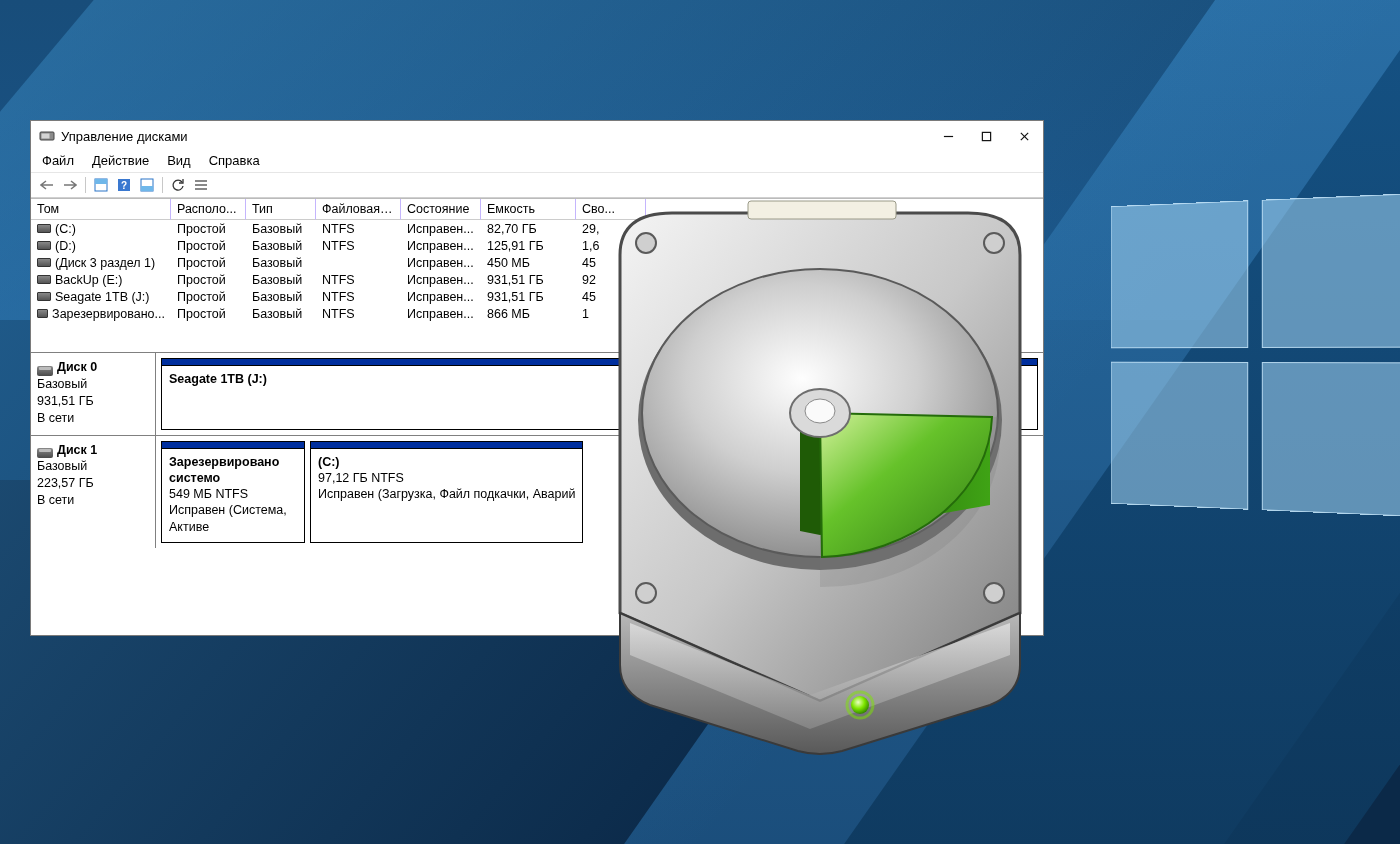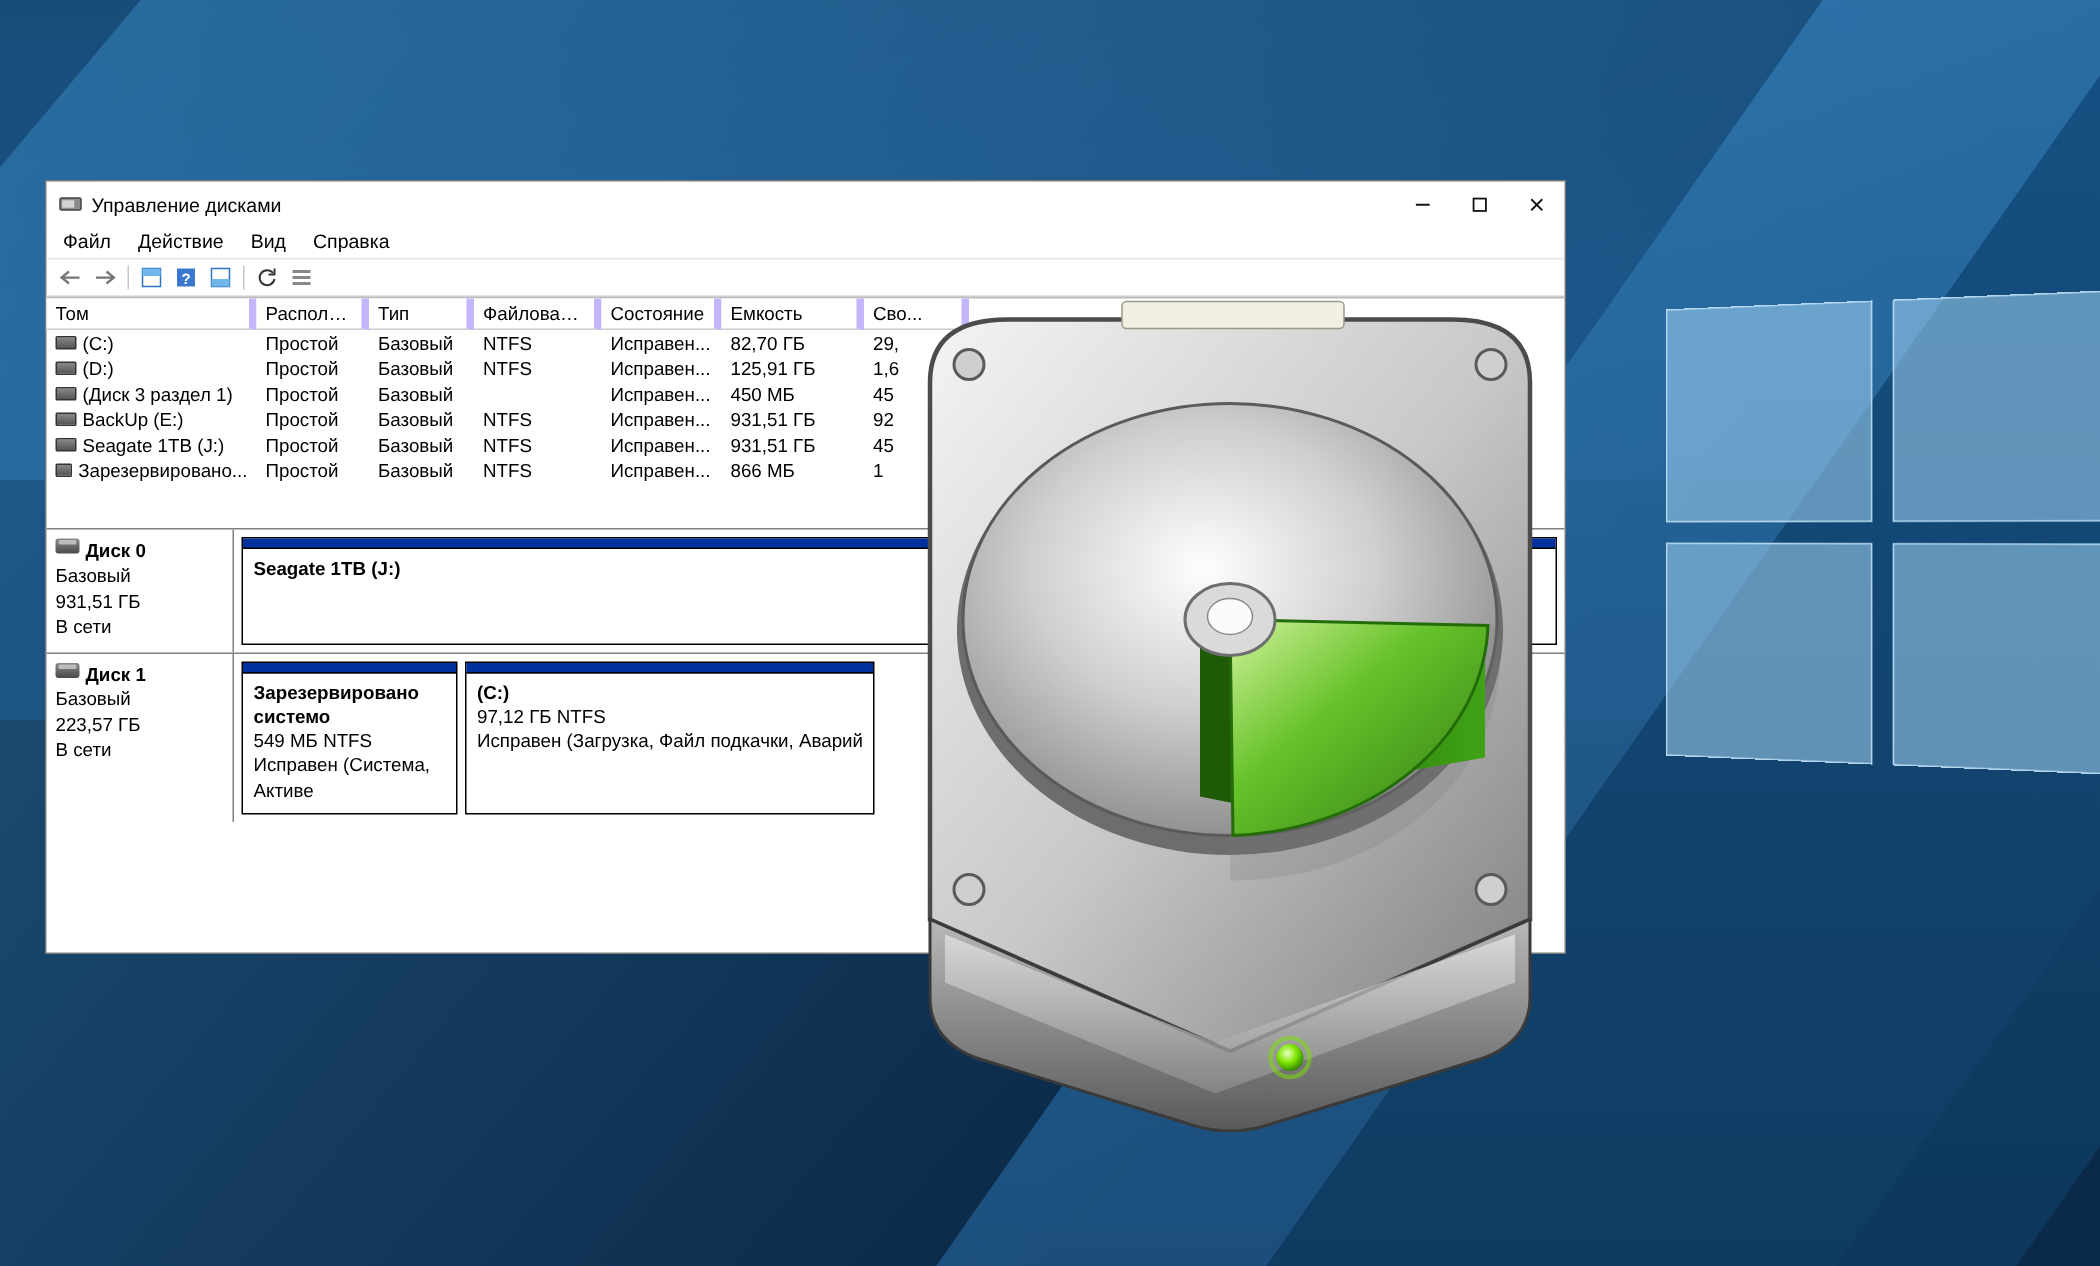--- a/index.html
+++ b/index.html
@@ -35,32 +35,32 @@
   .menubar span{padding:0 1px;}
   .toolbar{display:flex;align-items:center;gap:3px;height:24px;padding:0 6px;
     border-top:1px solid #e6e6e6;border-bottom:1px solid #d0d0d0;}
   .toolbar .tb{width:20px;height:18px;display:flex;align-items:center;justify-content:center;}
   .toolbar .sep{width:1px;height:16px;background:#c8c8c8;margin:0 2px;}
   
   .volumes{border-top:1px solid #bbb;}
   .cols{display:grid;
     grid-template-columns:140px 75px 70px 85px 80px 95px 70px;
     font-size:12.5px;}
-  .cols.header>div{border-right:5px solid #c4b5fd;border-bottom:1px solid #ccc;
+  .cols.header>div{border-right:1px solid #c4b5fd;border-bottom:1px solid #ccc;
     background:#fff;padding:3px 6px;white-space:nowrap;overflow:hidden;text-overflow:ellipsis;}
   .cols.row>div{padding:1.5px 6px;white-space:nowrap;overflow:hidden;text-overflow:ellipsis;}
   .cols.row .c0{display:flex;align-items:center;gap:4px;}
   .volicon{width:12px;height:7px;background:linear-gradient(#888,#555);border:1px solid #333;border-radius:1px;}
   .volumes-body{height:132px;overflow:hidden;}
   
   .diskmap{display:flex;border-top:1.5px solid #808080;}
   .diskmap + .diskmap{border-top:1.5px solid #808080;}
   .side{width:112px;padding:6px 6px 8px;font-size:12.5px;line-height:1.35;
     border-right:1.5px solid #808080;}
-  .side .dn{font-weight:700;display:flex;align-items:flex-start;gap:4px;}
+  .side .dn{font-weight:700;display:flex;align-items:flex-end;gap:4px;}
   .parts{flex:1;padding:5px;display:flex;gap:5px;}
   .part{border:1px solid #000;background:#fff;font-size:12.5px;padding:5px 7px 7px;
     display:flex;flex-direction:column;line-height:1.3;min-height:66px;box-sizing:border-box;}
   .part .topstripe{height:6px;margin:-5px -7px 5px;border-bottom:1px solid #000;background:#002f9e;}
   .part .pn{font-weight:700;}
   
   .diskmini{width:16px;height:10px;background:linear-gradient(#8a8a8a,#4a4a4a);border-radius:2px;position:relative;}
   .diskmini::after{content:"";position:absolute;left:2px;right:2px;top:1px;height:3px;background:#bcbcbc;border-radius:1px;}
   
   .hdd{position:absolute;left:560px;top:195px;width:520px;height:560px;}

